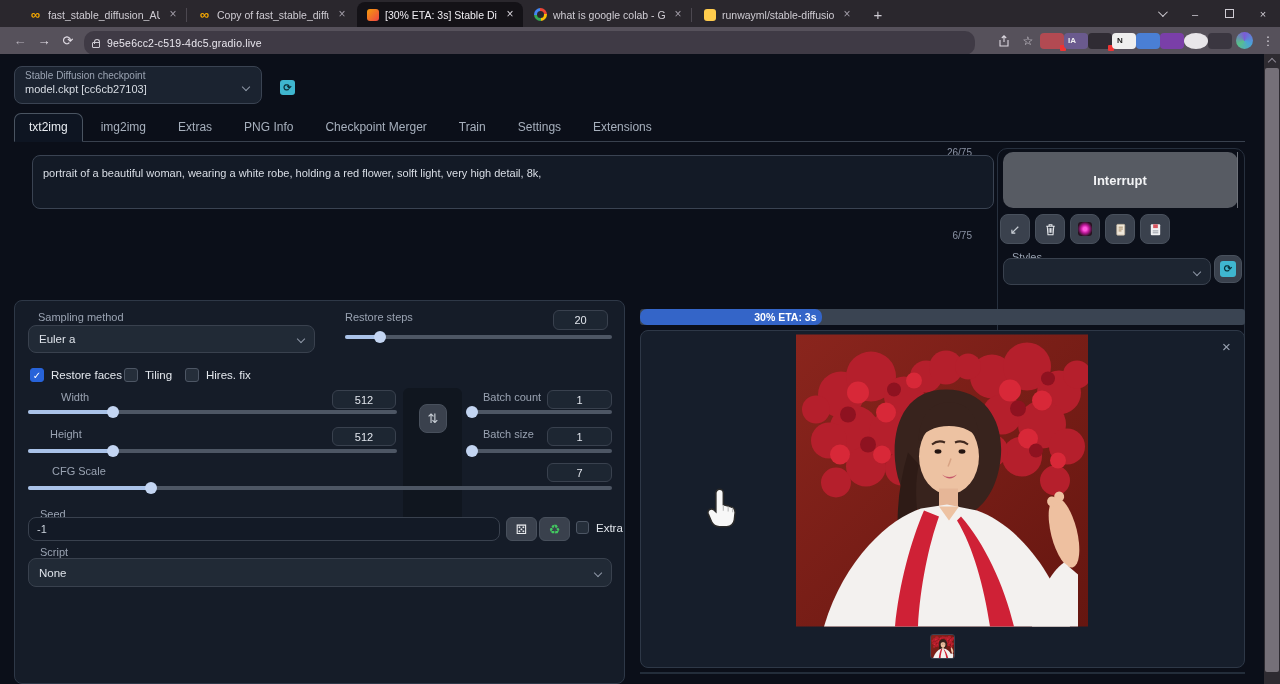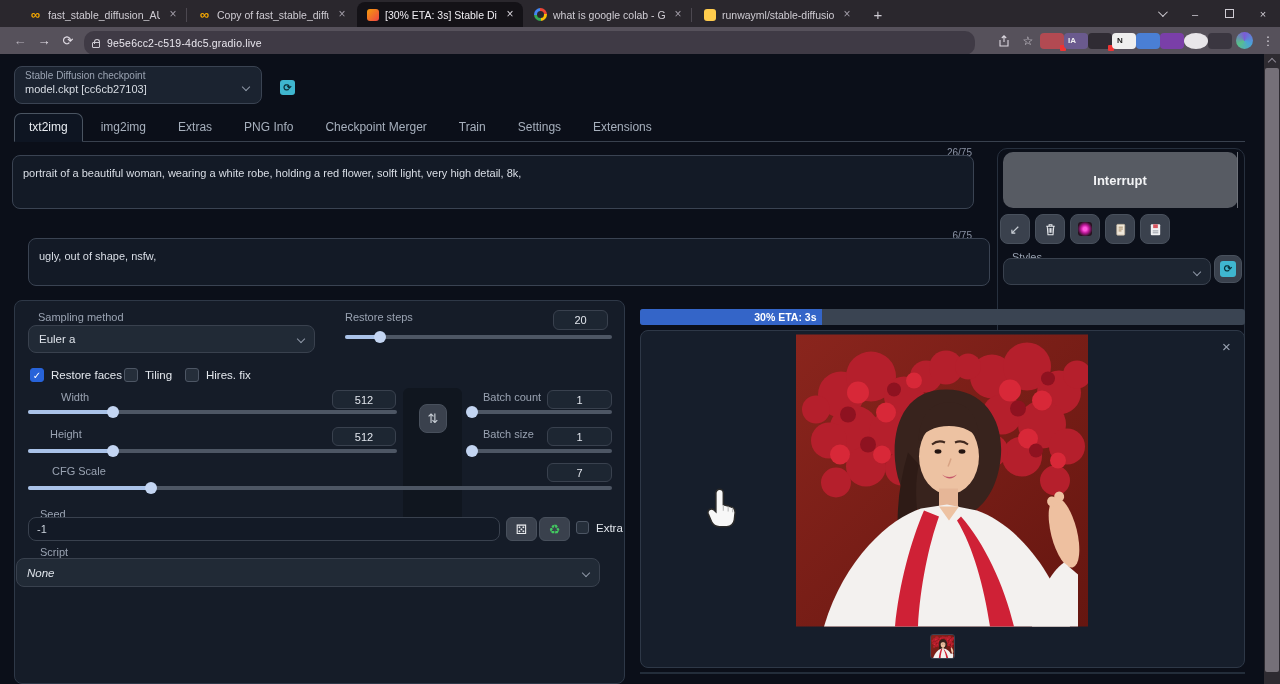--- a/index.html
+++ b/index.html
@@ -311,24 +311,23 @@
       <span class="navtab">img2img</span>
       <span class="navtab">Extras</span>
       <span class="navtab">PNG Info</span>
       <span class="navtab">Checkpoint Merger</span>
       <span class="navtab">Train</span>
       <span class="navtab">Settings</span>
       <span class="navtab">Extensions</span>
     </div>
 
     <div class="abs counter" style="left:900px; top:93px; width:72px;">26/75</div>
-    <textarea class="abs prompt-box" style="left: 12px; top: 101px; width: 962px; height: 54px;">portrait of a beautiful woman, wearing a white robe, holding a red flower, solft light, very high detail, 8k,</textarea>
+    <textarea class="abs prompt-box" style="left: 32px; top: 101px; width: 962px; height: 54px;">portrait of a beautiful woman, wearing a white robe, holding a red flower, solft light, very high detail, 8k,</textarea>
 
     <div class="abs counter" style="left:900px; top:176px; width:72px;">6/75</div>
-    <textarea class="abs prompt-box" style="left: 28px; top: 184px; width: 962px; height: 48px;">ugly, out of shape, nsfw,</textarea>
 
     <div class="abs gen-tools"></div>
     <div class="abs intskip">
       <div class="btn">Interrupt</div>
       <div class="divider"></div>
     </div>
 
     <div class="abs toolbtn" style="left:1000px; top:160px;">
       <span class="glyph">↙</span>
     </div>
@@ -458,27 +457,27 @@
     </div>
     <div class="abs sbtn" style="left:539px; top:463px; width:31px; height:24px;">
       <span style="color:#43c960; font-size:13px;">♻</span>
     </div>
     <div class="abs cbrow" style="left:576px; top:467px;">
       <span class="checkbox" style="width:13px; height:13px;"></span>
       <span class="cblabel">Extra</span>
     </div>
 
     <div class="abs label" style="left:40px; top:492px;">Script</div>
-    <div class="abs select" style="left:16px; top:504px; width:584px; height:29px;font-style:italic;">
+    <div class="abs select" style="left:28px; top:504px; width:584px; height:29px;">
       <span>None</span>
       <span class="dd-chev"></span>
     </div>
 
     <div class="abs progress">
-      <div class="pfill" style="width: 30%;">
+      <div class="pfill" style="width: 30%; border-radius: 7px;">
         <span class="ptext">30% ETA: 3s</span>
       </div>
     </div>
 
     <div class="abs output-panel"></div>
     <svg class="abs" style="left:796px; top:280px;" width="292" height="293" viewBox="0 0 292 292">
       <use href="#genimg"></use>
     </svg>
     <div class="abs close-x" style="left:1222px; top:284px;">×</div>
 

